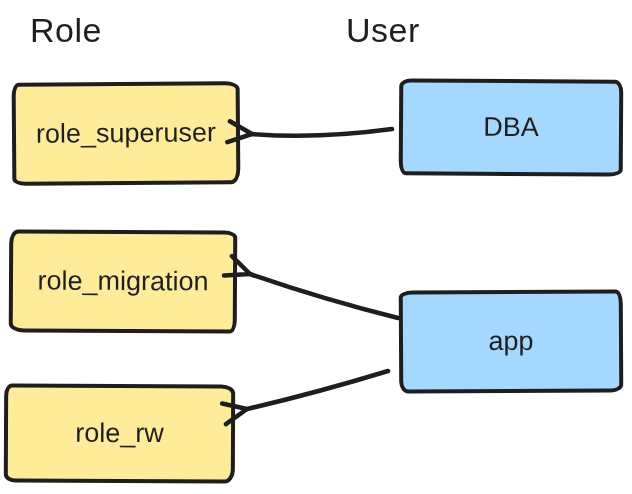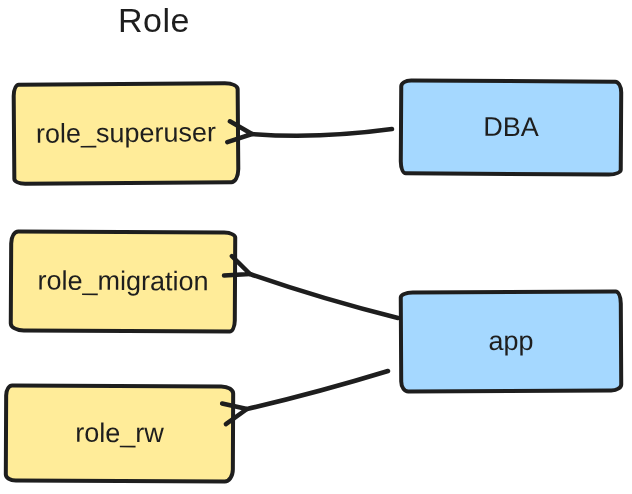--- a/index.html
+++ b/index.html
@@ -14,23 +14,23 @@
     color: #1e1e1e;
     position: relative;
     overflow: hidden;
   }
   .canvas {
     position: absolute;
     inset: 0;
   }
   .col-header {
     position: absolute;
-    top: 0;
+    top: 10px;
     width: 160px;
-    text-align: right;
+    text-align: left;
     font-size: 34px;
     line-height: 40px;
     color: #1e1e1e;
     letter-spacing: 0.5px;
   }
   .col-header.role { left: 30px; }
   .col-header.user { left: 346px; }
 
   .node {
     position: absolute;
@@ -65,20 +65,21 @@
     pointer-events: none;
   }
 </style>
 </head>
 <body>
 
 <div class="canvas">
 
   <div class="col-header role">Role</div>
 
+  <div class="col-header user">User</div>
 
   <div class="node r1" style="background-color: rgb(255, 236, 153);">
     <span>role_superuser</span>
   </div>
 
   <div class="node u1" style="background-color: rgb(165, 216, 255);">
     <span>DBA</span>
   </div>
 
   <div class="node r2" style="background-color: rgb(255, 236, 153);">

